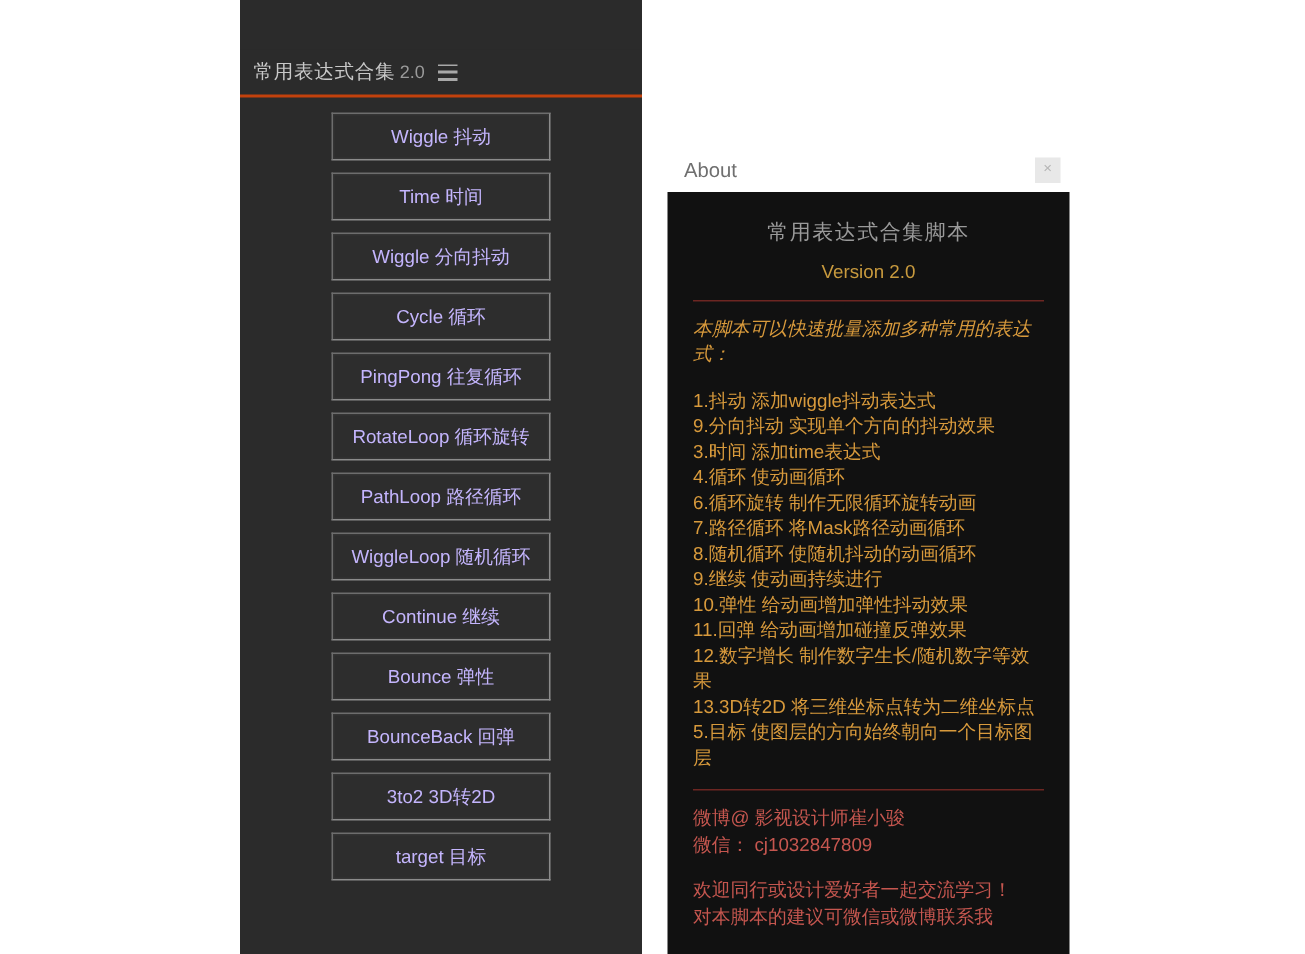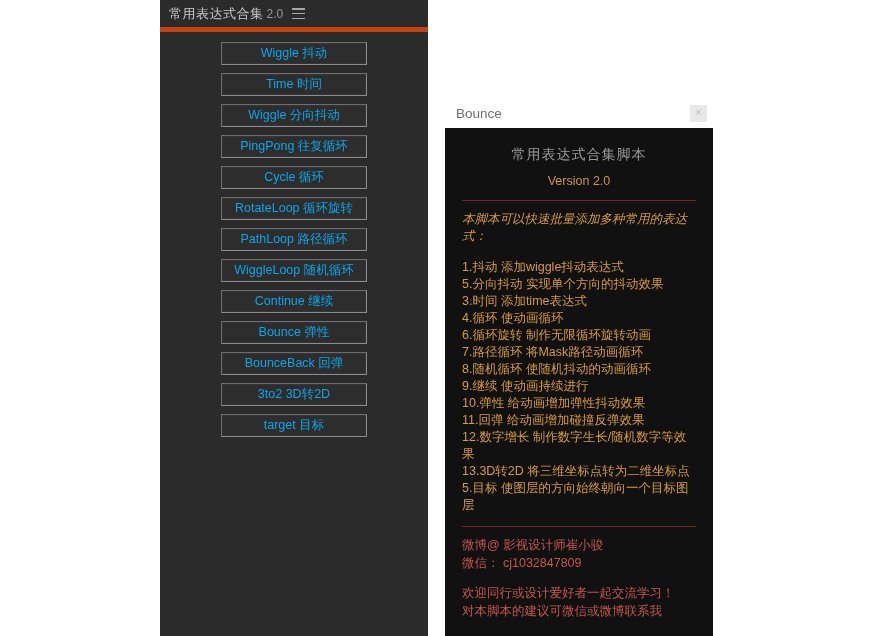--- a/index.html
+++ b/index.html
@@ -14,46 +14,47 @@
   
   .script-panel {
     position: absolute; left: 160px; top: 0;
     width: 268px; height: 636px;
     background: #2b2b2b;
   }
   .panel-titlebar {
     height: 32px; width: 100%;
     display: flex; align-items: center;
     padding: 0 10px 0 9px;
-    border-bottom: 5px solid #c2410c;
+    border-bottom: 2px solid #c2410c;
     background: #2b2b2b;
+    margin-top: 33px;
   }
   .panel-title {
     color: #c8c8c8; font-size: 13px; letter-spacing: .5px;
     white-space: nowrap;
   }
   .panel-title-version { color: #9a9a9a; font-size: 12px; margin-left: 3px; }
   .hamburger {
     margin-left: 9px; width: 13px; height: 11px;
     display: flex; flex-direction: column; justify-content: space-between;
     cursor: pointer;
   }
   .hamburger i { display: block; height: 1.5px; background: #a8a8a8; width: 100%; }
 
   .btn-list {
     padding: 10px 0 0 0;
     display: flex; flex-direction: column; align-items: center; gap: 8px;
   }
   .expr-btn {
-    width: 146px; height: 23px;
+    width: 146px; height: 32px;
     background: #2d2d2d;
     border: 1px solid #8b8b8b;
     border-top-color: #6d6d6d;
     border-left-color: #6d6d6d;
-    color: #0ea5e9;
+    color: #c4b5fd;
     font-size: 12.5px;
     display: flex; align-items: center; justify-content: center;
     cursor: pointer;
     white-space: nowrap;
     box-shadow: inset 0 0 0 1px #343434;
   }
 
   
   .about-window {
     position: absolute; left: 445px; top: 98px;
@@ -119,50 +120,50 @@
         <i></i>
           <i></i>
           <i></i>
       </span>
     </div>
 
     <div class="btn-list">
       <button class="expr-btn">Wiggle 抖动</button>
       <button class="expr-btn">Time 时间</button>
       <button class="expr-btn">Wiggle 分向抖动</button>
+      <button class="expr-btn">Cycle 循环</button>
       <button class="expr-btn">PingPong 往复循环</button>
-      <button class="expr-btn">Cycle 循环</button>
       <button class="expr-btn">RotateLoop 循环旋转</button>
       <button class="expr-btn">PathLoop 路径循环</button>
       <button class="expr-btn">WiggleLoop 随机循环</button>
       <button class="expr-btn">Continue 继续</button>
       <button class="expr-btn">Bounce 弹性</button>
       <button class="expr-btn">BounceBack 回弹</button>
       <button class="expr-btn">3to2 3D转2D</button>
       <button class="expr-btn">target 目标</button>
     </div>
   </div>
 
   <div class="about-window">
 
     <div class="about-titlebar">
-      <span class="about-title">Bounce</span>
+      <span class="about-title">About</span>
       <span class="about-close">×</span>
     </div>
 
     <div class="about-body">
       <div class="about-heading">常用表达式合集脚本</div>
       <div class="about-version">Version 2.0</div>
       <div class="rule"></div>
 
       <div class="about-intro">本脚本可以快速批量添加多种常用的表达式：</div>
 
       <div class="about-list">
         <div>1.抖动  添加wiggle抖动表达式</div>
-        <div>5.分向抖动  实现单个方向的抖动效果</div>
+        <div>9.分向抖动  实现单个方向的抖动效果</div>
         <div>3.时间  添加time表达式</div>
         <div>4.循环  使动画循环</div>
         <div>6.循环旋转  制作无限循环旋转动画</div>
         <div>7.路径循环  将Mask路径动画循环</div>
         <div>8.随机循环  使随机抖动的动画循环</div>
         <div>9.继续  使动画持续进行</div>
         <div>10.弹性  给动画增加弹性抖动效果</div>
         <div>11.回弹  给动画增加碰撞反弹效果</div>
         <div>12.数字增长   制作数字生长/随机数字等效果</div>
         <div>13.3D转2D   将三维坐标点转为二维坐标点</div>

